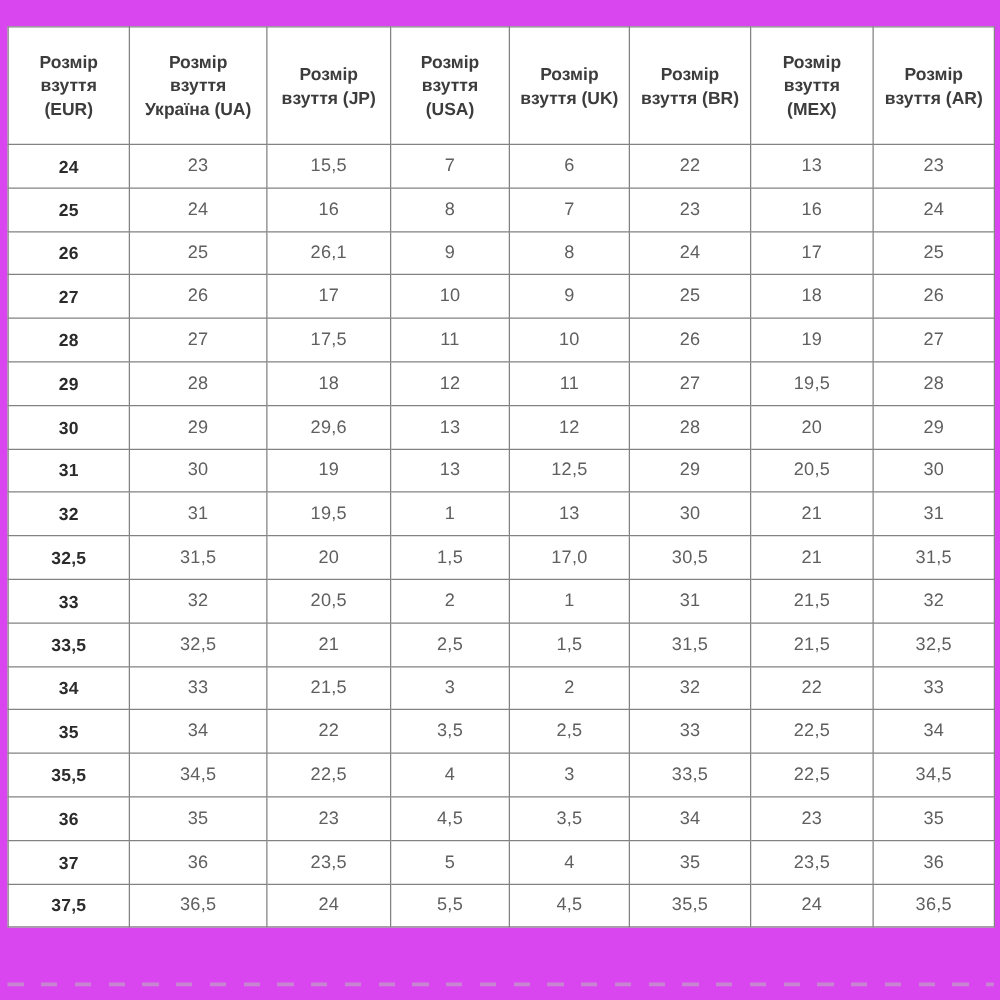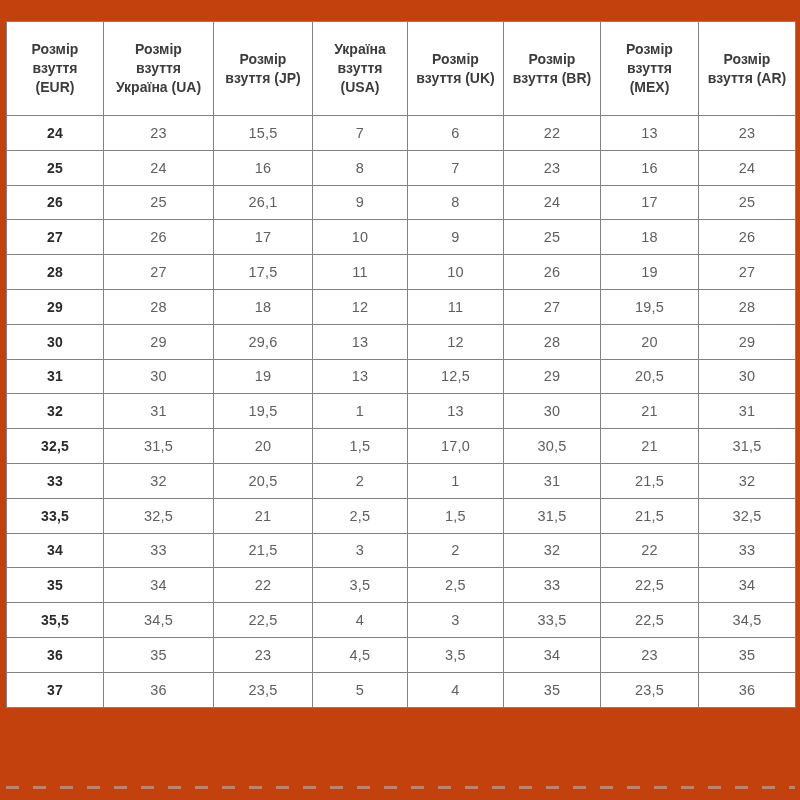--- a/index.html
+++ b/index.html
@@ -8,21 +8,21 @@
     background: #ffffff;
     width: 800px;
     height: 800px;
     overflow: hidden;
     font-family: "Liberation Sans", sans-serif;
   }
   .page {
     position: relative;
     width: 800px;
     height: 800px;
-    background: #c2410c;
+    background: #d946ef;
   }
   table.size-table {
     position: absolute;
     left: 6px;
     top: 21px;
     width: 789px;
     border-collapse: collapse;
     table-layout: fixed;
     background: #ffffff;
   }
@@ -79,21 +79,21 @@
       <col style="width:96px">
       <col style="width:97px">
       <col style="width:98px">
       <col style="width:97px">
     </colgroup>
     <thead>
       <tr id="header-row">
           <th>Розмір взуття (EUR)</th>
           <th>Розмір взуття Україна (UA)</th>
           <th>Розмір взуття (JP)</th>
-          <th>Україна взуття (USA)</th>
+          <th>Розмір взуття (USA)</th>
           <th>Розмір взуття (UK)</th>
           <th>Розмір взуття (BR)</th>
           <th>Розмір взуття (MEX)</th>
           <th>Розмір взуття (AR)</th>
         </tr>
     </thead>
     <tbody id="body-rows">
         <tr>
           <td class="first">24</td>
           <td>23</td>
@@ -257,18 +257,28 @@
         <tr>
           <td class="first">37</td>
           <td>36</td>
           <td>23,5</td>
           <td>5</td>
           <td>4</td>
           <td>35</td>
           <td>23,5</td>
           <td>36</td>
         </tr>
+        <tr>
+          <td class="first">37,5</td>
+          <td>36,5</td>
+          <td>24</td>
+          <td>5,5</td>
+          <td>4,5</td>
+          <td>35,5</td>
+          <td>24</td>
+          <td>36,5</td>
+        </tr>
       </tbody>
   </table>
 
   <div class="cut-hint"></div>
 
 </div>
 
 </body></html>

